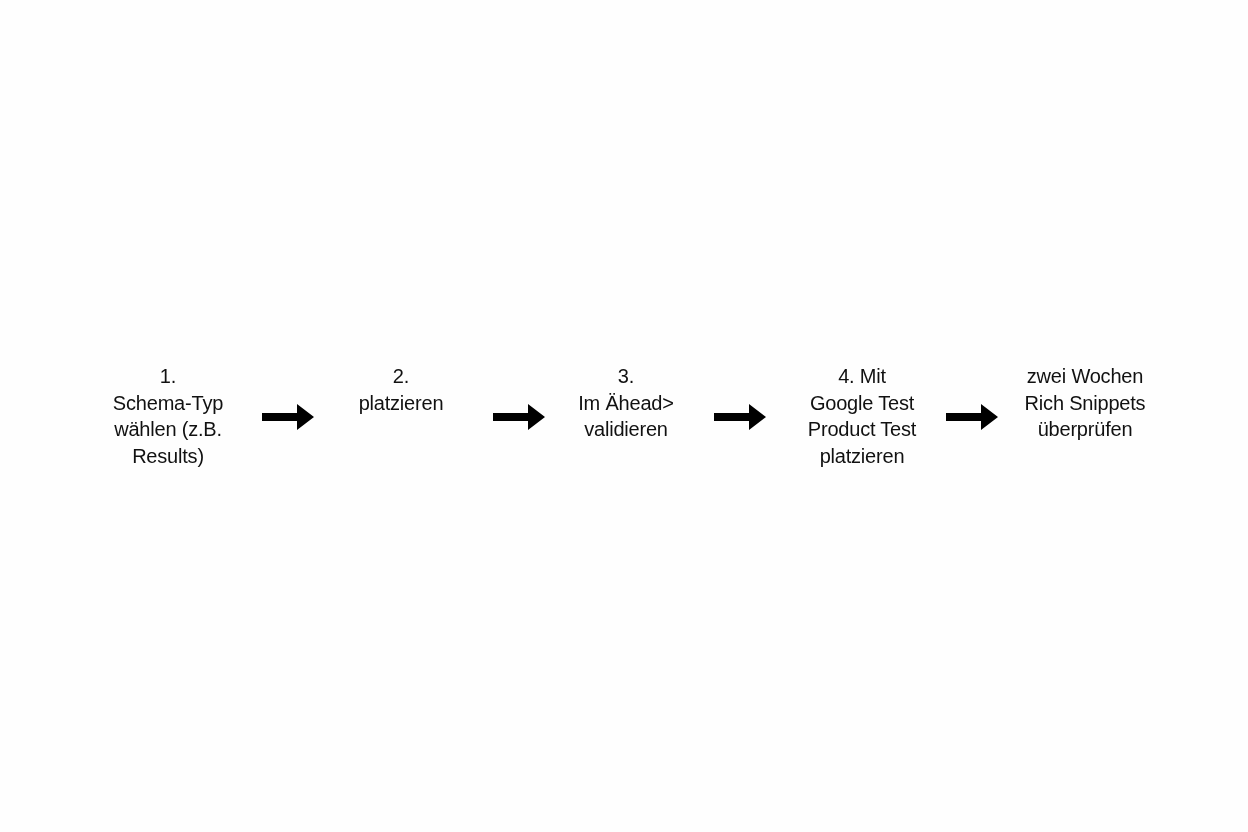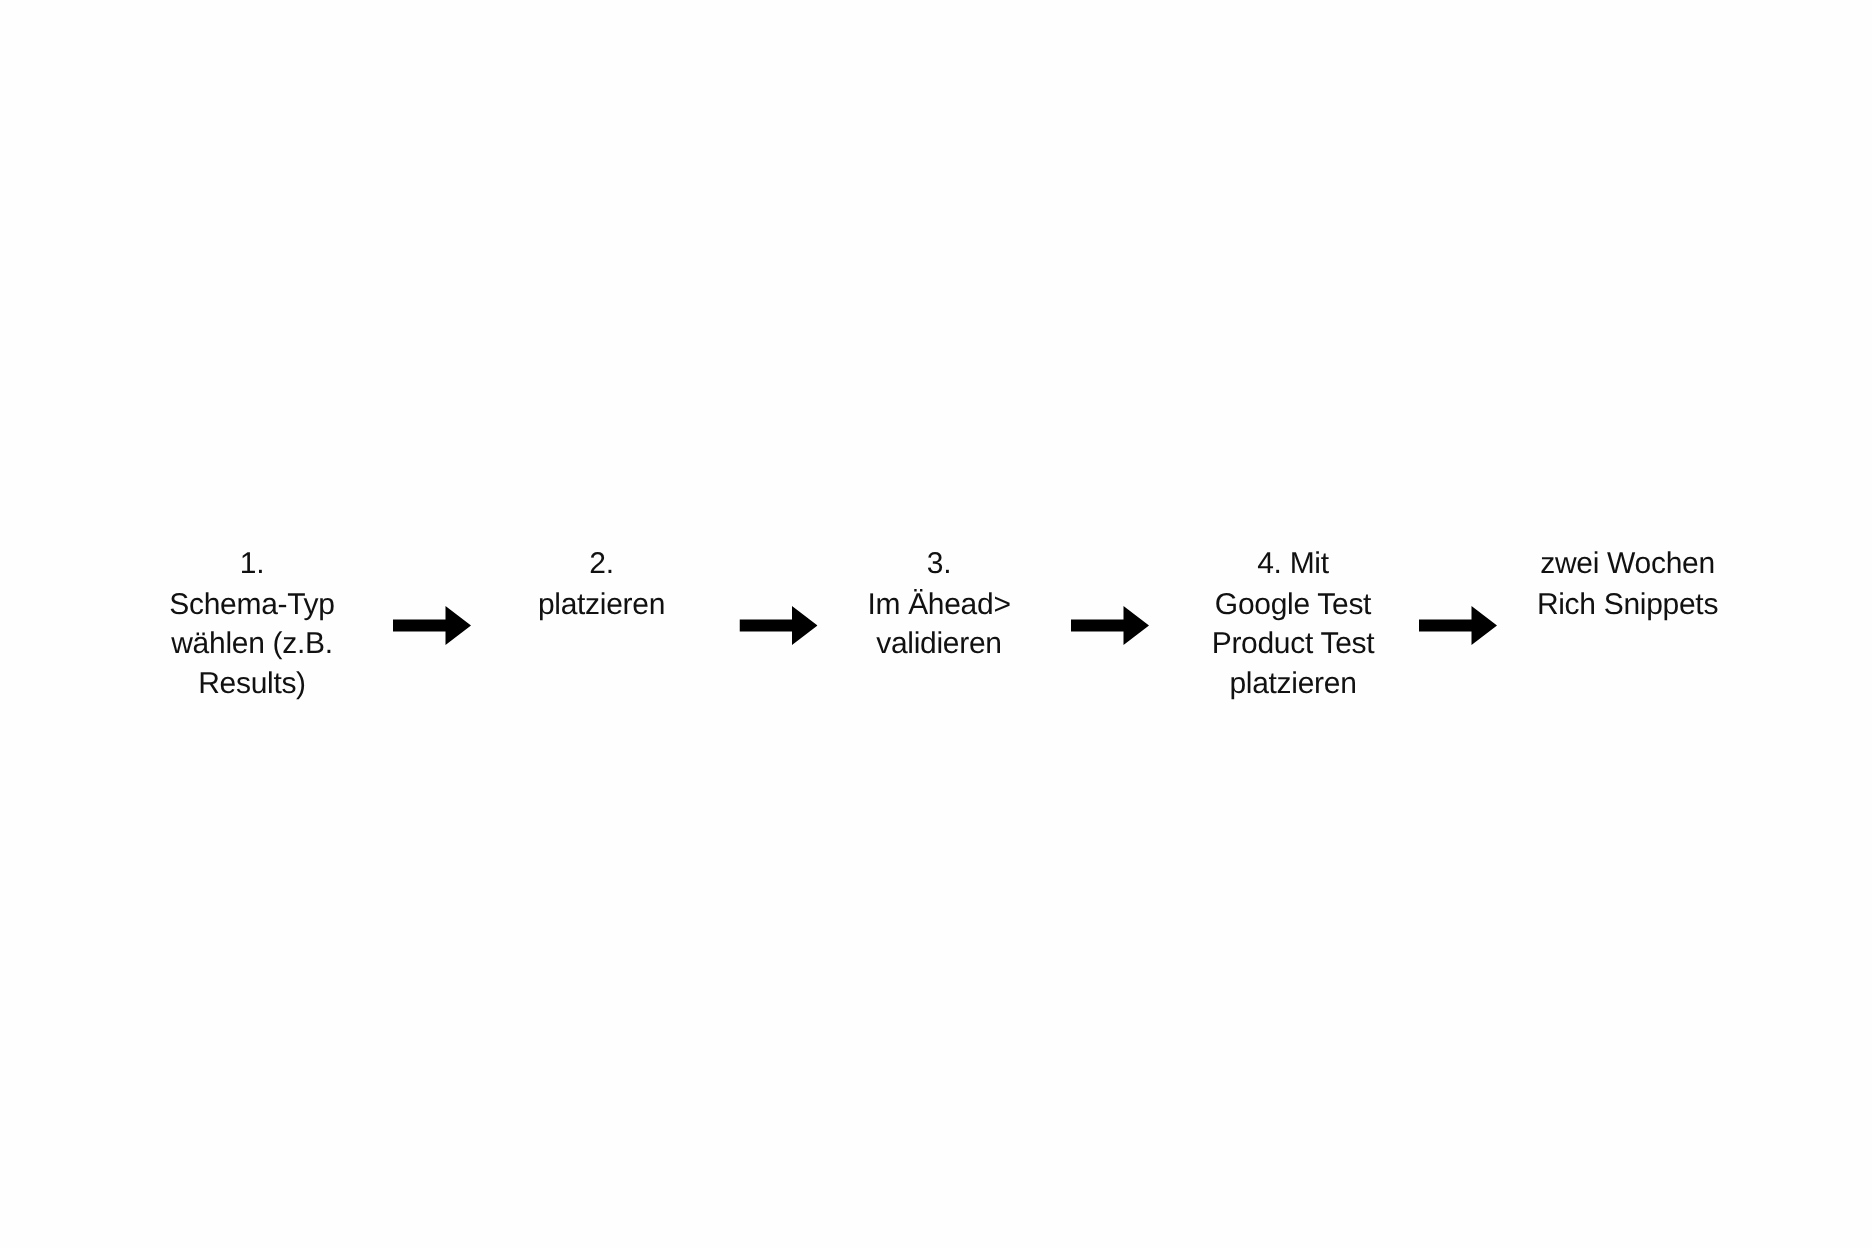--- a/index.html
+++ b/index.html
@@ -74,13 +74,14 @@
 
 <div class="arrow" style="left:946px; top:403px;">
   <svg viewBox="0 0 52 28">
       <polygon points="0,10 35,10 35,1 52,14 35,27 35,18 0,18" fill="#000"></polygon>
     </svg>
 </div>
 
 <div class="step" style="left:1005px; top:363px; width:160px;">
   <span class="line">zwei Wochen</span>
   <span class="line">Rich Snippets</span>
+  <span class="line">überprüfen</span>
 </div>
 
 </body></html>

